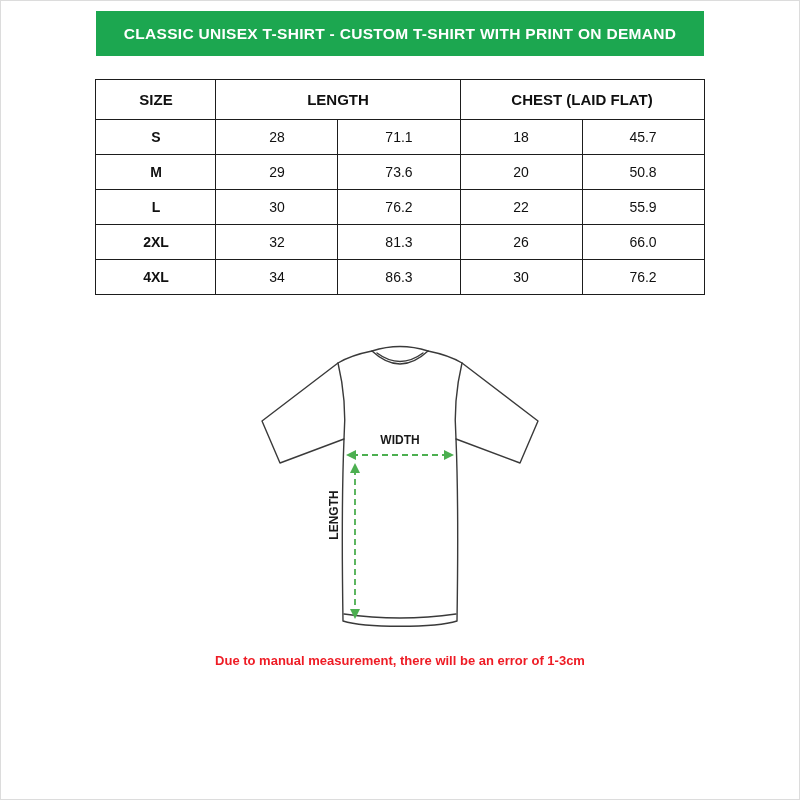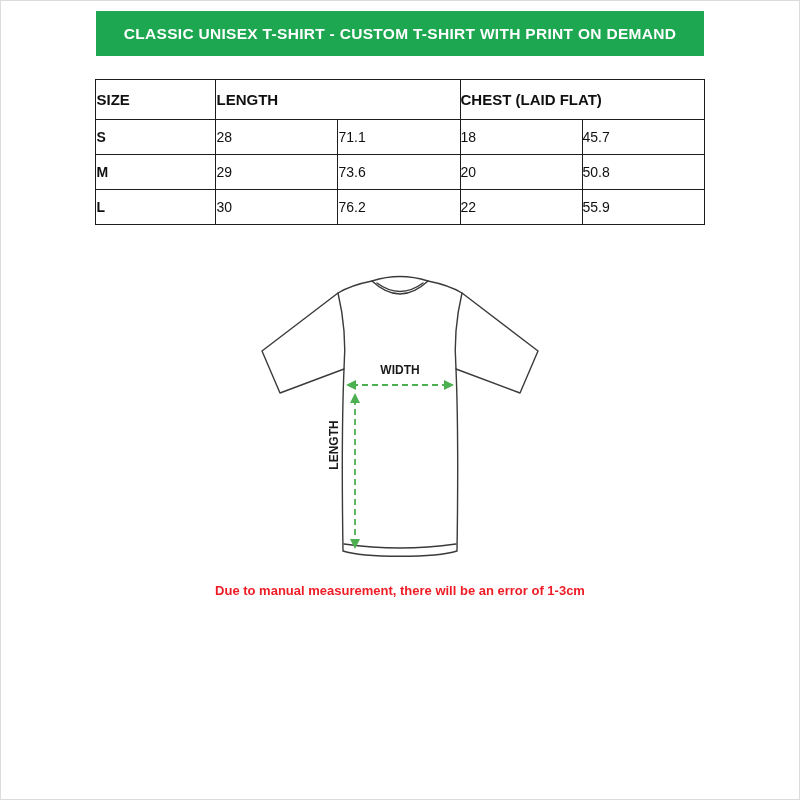--- a/index.html
+++ b/index.html
@@ -30,21 +30,21 @@
     white-space: nowrap;
   }
   .size-table {
     width: 608px;
     margin: 23px auto 0;
     border-collapse: collapse;
     table-layout: fixed;
   }
   .size-table th, .size-table td {
     border: 1.5px solid #1d1d1d;
-    text-align: left;
+    text-align: center;
     vertical-align: middle;
     color: #101010;
     padding: 0;
   }
   .size-table th { height: 40px; font-size: 15px; font-weight: bold; }
   .size-table td { height: 35px; font-size: 14px; }
   td.size-cell { font-weight: bold; }
   .diagram { width: 300px; height: 300px; margin: 42px auto 0; }
   .footnote {
     margin: 16px 0 0;
@@ -94,20 +94,34 @@
         <td>20</td>
         <td>50.8</td>
       </tr>
       <tr>
         <td class="size-cell">L</td>
         <td>30</td>
         <td>76.2</td>
         <td>22</td>
         <td>55.9</td>
       </tr>
+      <tr>
+        <td class="size-cell">2XL</td>
+        <td>32</td>
+        <td>81.3</td>
+        <td>26</td>
+        <td>66.0</td>
+      </tr>
+      <tr>
+        <td class="size-cell">4XL</td>
+        <td>34</td>
+        <td>86.3</td>
+        <td>30</td>
+        <td>76.2</td>
+      </tr>
     </tbody>
   </table>
 
   <div class="diagram">
     <svg width="300" height="300" viewBox="0 0 300 300">
       <g fill="none" stroke="#3a3a3a" stroke-width="1.4" stroke-linejoin="round" stroke-linecap="round">
         <path fill="#ffffff" d="M122 14 C112 16 98 20 88 26 L12 84 L30 126 L94 102 C92 150 92 220 93 284 C115 291 185 291 207 284 C208 220 208 150 206 102 L270 126 L288 84 L212 26 C202 20 188 16 178 14 Q150 40 122 14 Z"></path>
         <path d="M122 14 Q150 5 178 14"></path>
         <path d="M127 16 Q150 33 173 16"></path>
         <path d="M88 26 Q97 64 94 102"></path>

